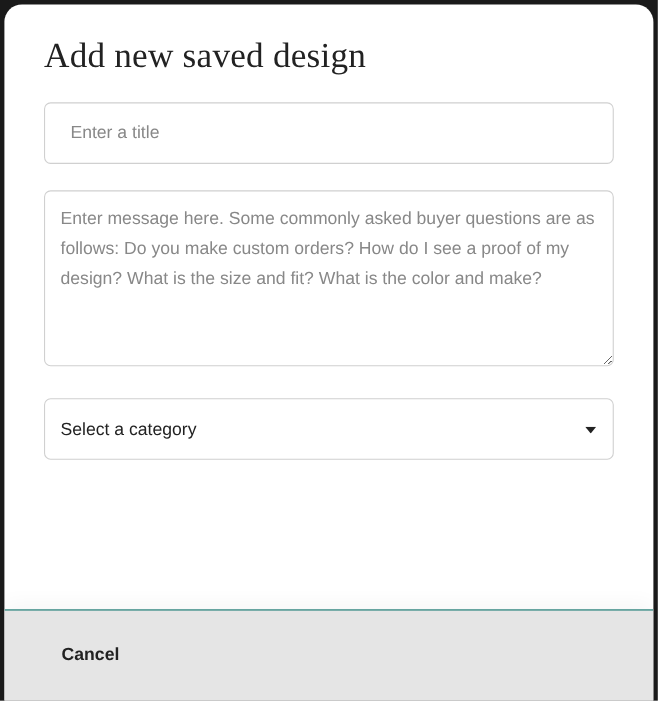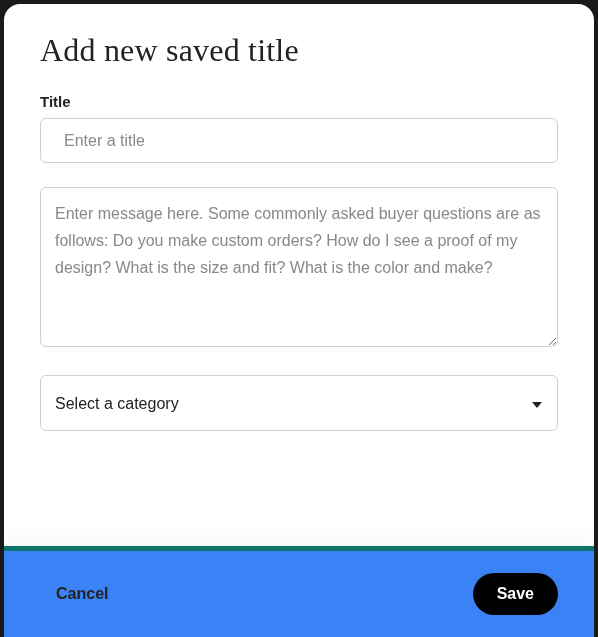--- a/index.html
+++ b/index.html
@@ -54,21 +54,21 @@
       font-size: 16px;
       font-family: inherit;
       color: #222;
       background: #fff;
     }
     .text-input::placeholder,
     .textarea::placeholder {
       color: #888;
     }
     .text-input {
-      height: 45px;
+      height: 56px;
       padding-left: 23px;
     }
     .textarea {
       height: 160px;
       resize: both;
       line-height: 1.7;
     }
     .select-wrapper {
       position: relative;
     }
@@ -82,26 +82,26 @@
       color: #222;
     }
     .select-caret {
       position: absolute;
       right: 16px;
       top: 50%;
       transform: translateY(-50%);
       pointer-events: none;
     }
     .modal-footer {
-      border-top: 5px solid #0f766e;
+      border-top: 1px solid #0f766e;
       padding: 22px 36px;
       display: flex;
       justify-content: space-between;
       align-items: center;
-      background: #3b82f6;
+      background: #e5e5e5;
       box-shadow: 0 -8px 16px rgba(0,0,0,0.03);
     }
     .btn-cancel {
       background: none;
       border: none;
       font-size: 16px;
       font-weight: 600;
       color: #222;
       cursor: pointer;
       padding: 10px 16px;
@@ -116,24 +116,23 @@
       padding: 12px 24px;
       border-radius: 24px;
       cursor: pointer;
     }
   </style>
 </head>
 <body>
 
 <div class="modal">
   <div class="modal-body">
-    <h1 class="modal-title">Add new saved title</h1>
+    <h1 class="modal-title">Add new saved design</h1>
 
     <div class="field">
-      <label class="field-label">Title</label>
       <input type="text" class="text-input" placeholder="Enter a title" style="">
     </div>
 
     <div class="field">
       <textarea class="textarea" placeholder="Enter message here. Some commonly asked buyer questions are as follows: Do you make custom orders? How do I see a proof of my design? What is the size and fit? What is the color and make?" style=""></textarea>
     </div>
 
     <div class="field">
       <div class="select-wrapper">
         <select class="select">
@@ -143,15 +142,14 @@
           <svg width="10" height="6" viewBox="0 0 10 6">
               <path d="M0 0 L5 6 L10 0 Z" fill="#222"></path>
             </svg>
         </span>
       </div>
     </div>
   </div>
 
   <div class="modal-footer">
     <button class="btn-cancel">Cancel</button>
-    <button class="btn-save">Save</button>
   </div>
 </div>
 
 </body></html>

